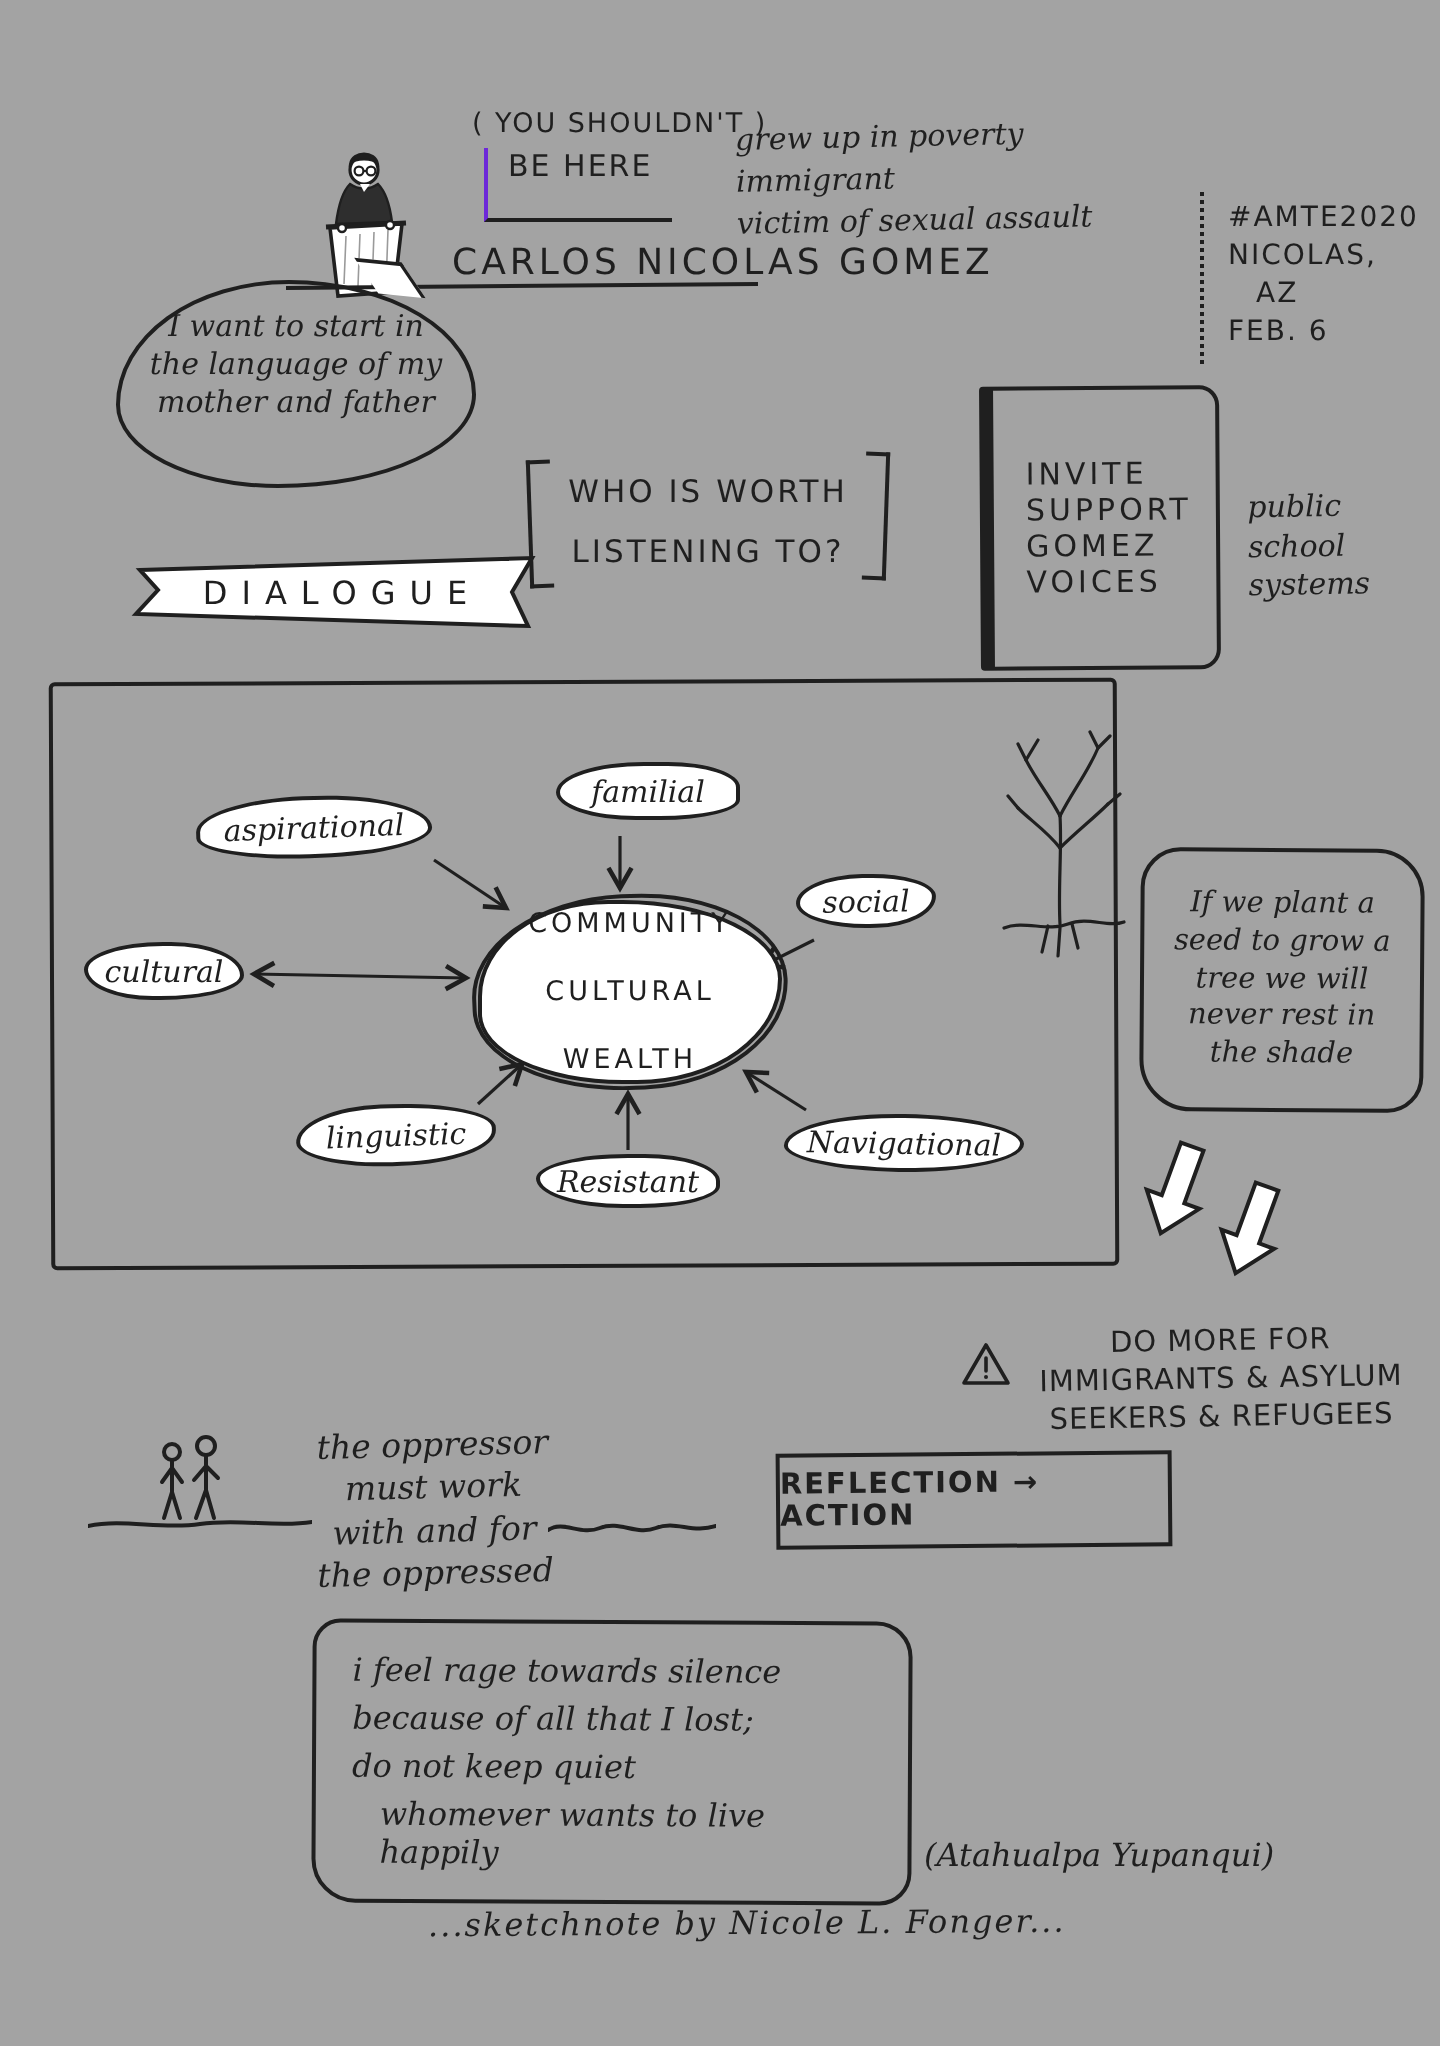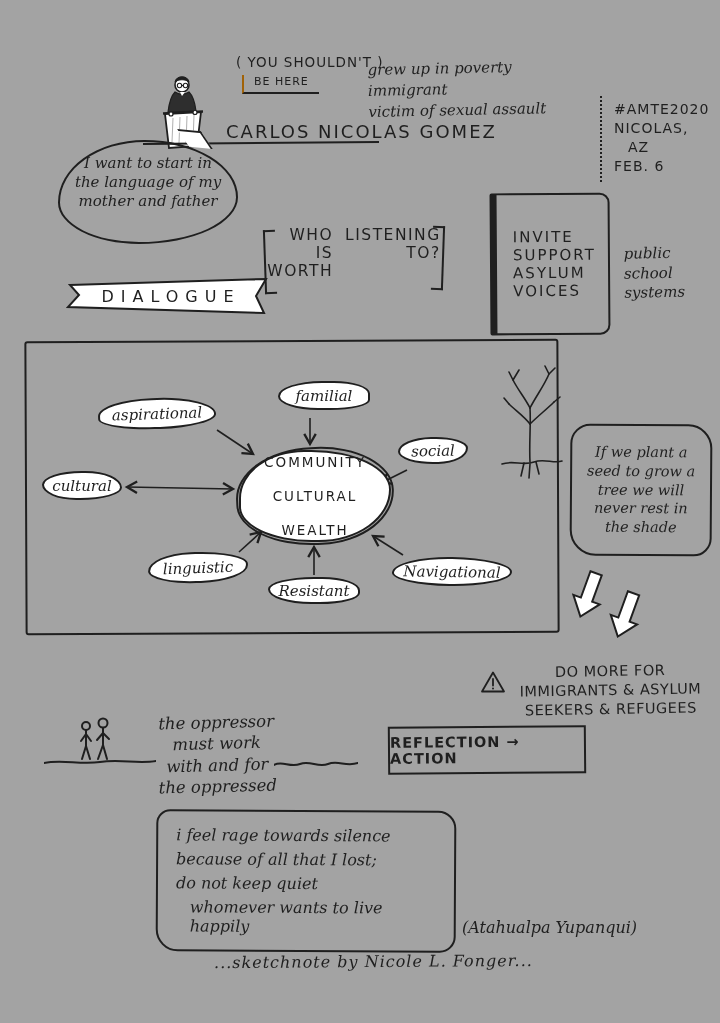--- a/index.html
+++ b/index.html
@@ -4,37 +4,37 @@
 <style>
   html,body{margin:0;padding:0;background:#ffffff;}
   .canvas{position:relative;width:720px;height:1023px;background:#a3a3a3;color:#1f1f1f;
           font-family:"DejaVu Sans",sans-serif;overflow:hidden;}
   .abs{position:absolute;}
   .marker{font-family:"DejaVu Sans",sans-serif;}
   .script{font-family:"DejaVu Serif",serif;font-style:italic;}
 
   
   .interjection-l1{font-size:13.5px;letter-spacing:1px;}
-  .interjection-l2{display:inline-block;margin-top:4px;margin-left:6px;padding:0 10px 4px 10px;
-                   border-left:2px solid #a16207;border-bottom:2px solid #1f1f1f;font-size:11px;letter-spacing:1px;}
+  .interjection-l2{display:inline-block;margin-top:4px;margin-left:6px;padding:0 10px 17px 10px;
+                   border-left:2px solid #6d28d9;border-bottom:2px solid #1f1f1f;font-size:15px;letter-spacing:1px;}
   .traits{width:185px;font-size:15px;line-height:1.4;transform:rotate(-1.2deg);}
   .speaker-name{font-size:18px;letter-spacing:2px;white-space:nowrap;}
   .name-underline{height:0;border-top:2.5px solid #1f1f1f;transform:rotate(-0.5deg);}
   .speech-bubble{border:2px solid #1f1f1f;border-radius:48% 52% 55% 45%/60% 55% 45% 40%;
                  display:flex;align-items:flex-start;justify-content:center;text-align:center;
                  padding:12px 14px;font-size:15px;line-height:1.25;box-sizing:border-box;}
   .speech-bubble::after{content:'';position:absolute;top:-12px;right:30px;width:20px;height:16px;background:#fff;
                  border-right:2px solid #1f1f1f;border-top:2px solid #1f1f1f;transform:skewX(38deg) rotate(6deg);}
   .event-badge{border-left:2px dotted #1f1f1f;padding:4px 0 6px 12px;font-size:14px;letter-spacing:1px;line-height:1.35;}
 
   
   .banner-wrap svg{position:absolute;inset:0;}
   .banner-text{position:absolute;inset:0;display:flex;align-items:center;justify-content:center;
                font-size:16px;letter-spacing:7px;padding-left:6px;}
-  .question{display:flex;flex-direction:row;justify-content:center;gap:12px;text-align:right;
+  .question{display:flex;flex-direction:column;justify-content:center;gap:12px;text-align:center;
             font-size:15.5px;letter-spacing:1.5px;box-sizing:border-box;padding:0 14px;}
   .question::before{content:'';position:absolute;left:0;top:4px;bottom:2px;width:10px;
             border:2.5px solid #1f1f1f;border-right:none;transform:rotate(-2deg);}
   .question::after{content:'';position:absolute;right:0;top:0;bottom:6px;width:10px;
             border:2.5px solid #1f1f1f;border-left:none;transform:rotate(2deg);}
   .invite-panel{border:2px solid #1f1f1f;border-left:7px solid #1f1f1f;border-radius:2px 10px 10px 2px;
             display:flex;flex-direction:column;justify-content:center;box-sizing:border-box;
             padding:10px 4px 10px 16px;font-size:15px;letter-spacing:2px;transform:rotate(-0.4deg);}
   .panel-caption{width:78px;font-size:15px;line-height:1.3;transform:rotate(-1deg);}
 
@@ -118,21 +118,21 @@
   </div>
 
   <div class="abs marker question" style="left:264px;top:226px;width:180px;height:70px">
     <div>WHO IS WORTH</div>
     <div>LISTENING TO?</div>
   </div>
 
   <div class="abs marker invite-panel" style="left:490px;top:193px;width:120px;height:142px">
     <div>INVITE</div>
     <div>SUPPORT</div>
-    <div>ASYLUM</div>
+    <div>GOMEZ</div>
     <div>VOICES</div>
   </div>
   <div class="abs script panel-caption" style="left:624px;top:244px">public school systems</div>
 
   <div class="abs map-rect" style="left:25px;top:340px;width:530px;height:290px"></div>
 
   <svg class="abs" style="left:25px;top:340px;width:530px;height:290px;pointer-events:none" viewBox="0 0 530 290">
     <defs>
       <marker id="ah" viewBox="0 0 10 10" refX="8" refY="5" markerWidth="9" markerHeight="9" orient="auto-start-reverse">
         <path d="M1,1 L8,5 L1,9" fill="none" stroke="#1f1f1f" stroke-width="1.6"></path>

